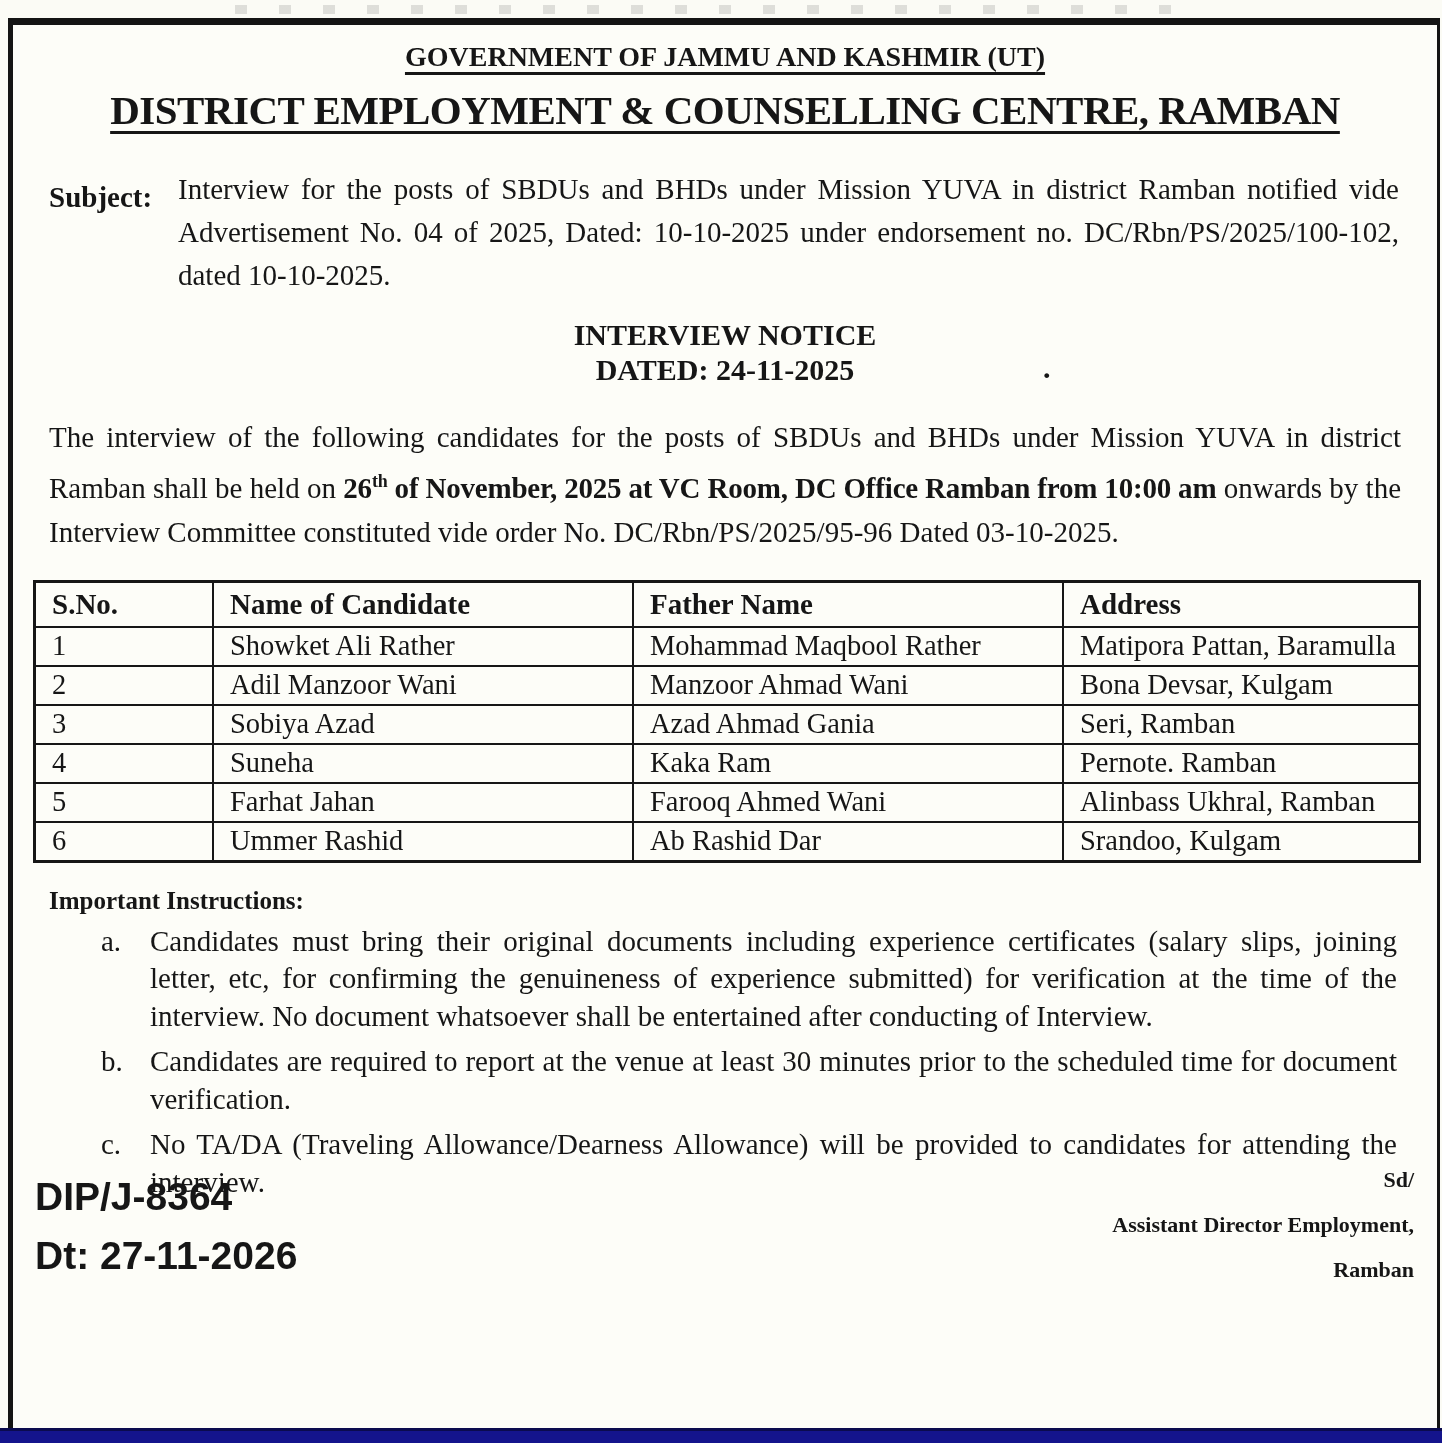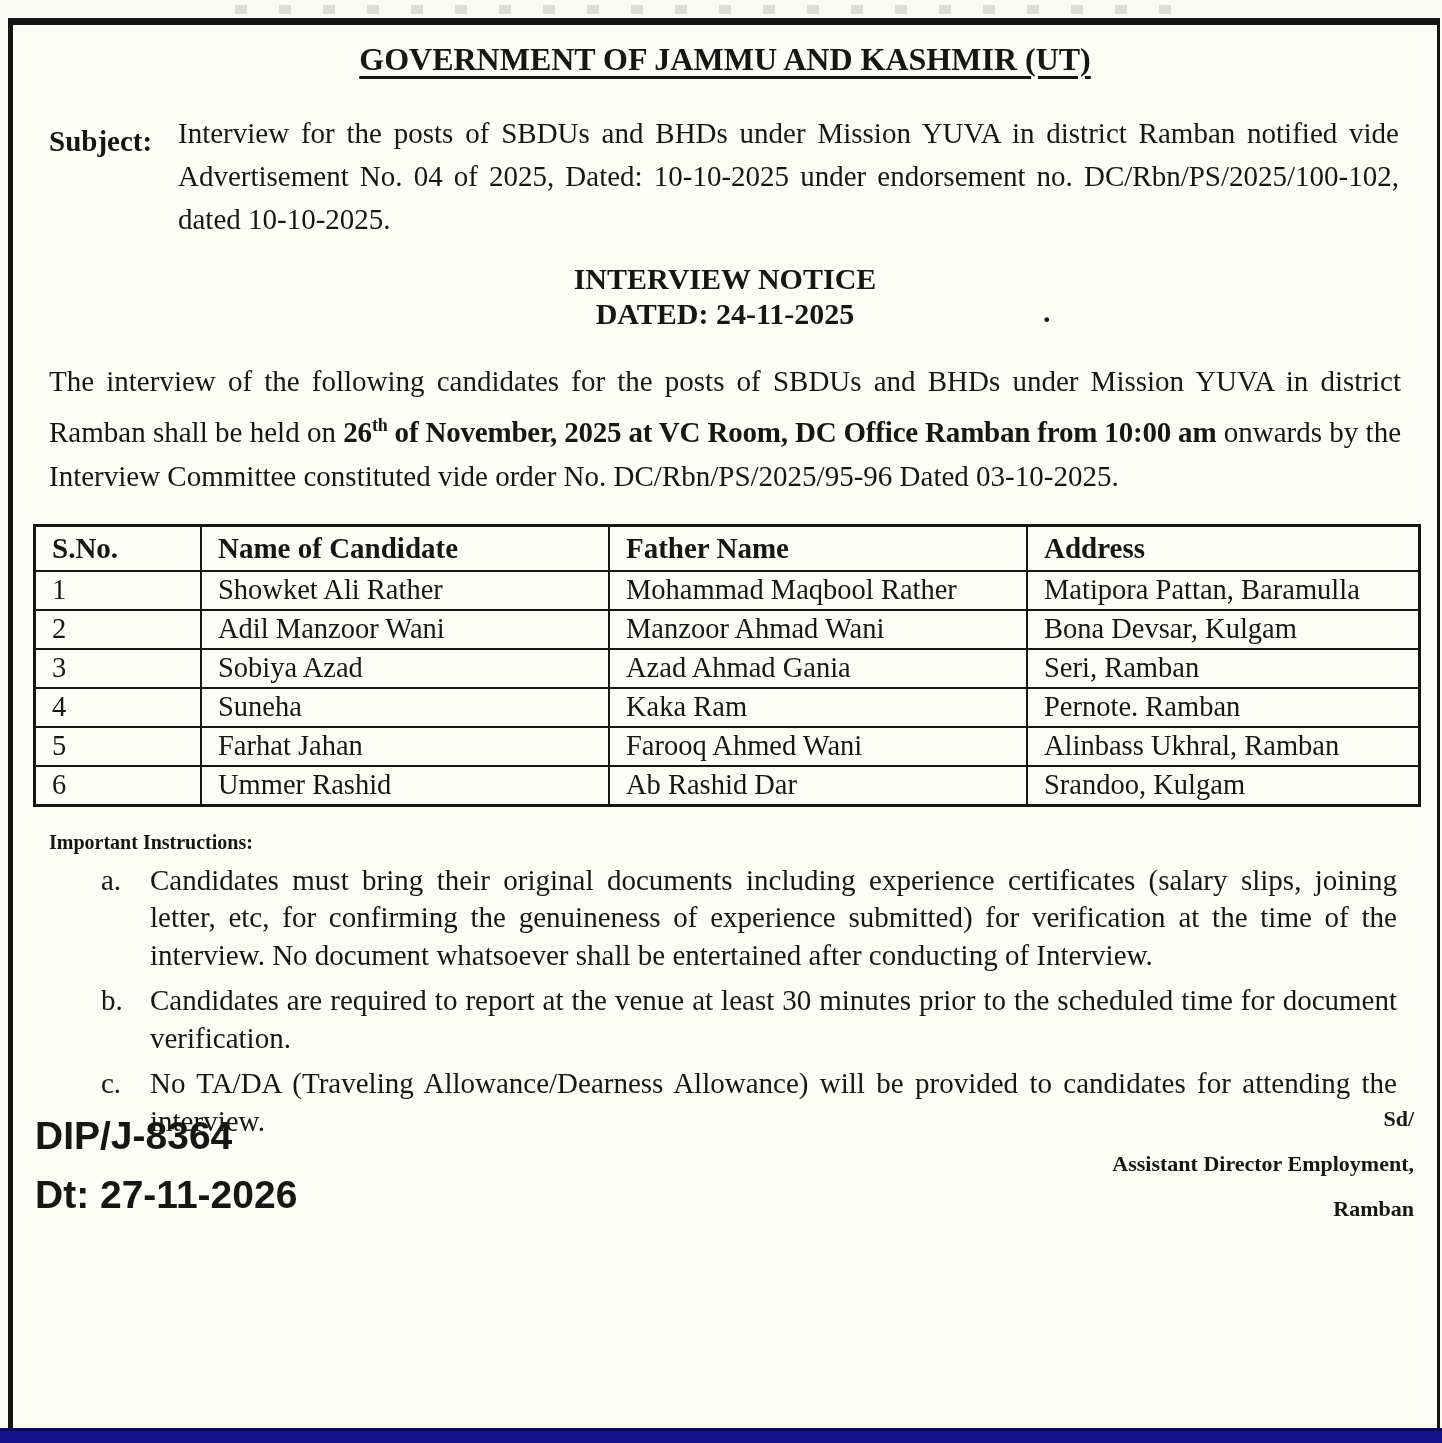--- a/index.html
+++ b/index.html
@@ -23,21 +23,21 @@
     position:absolute; top:18px; left:8px; right:2px; bottom:15px;
     border-top:7px solid #141414;
     border-left:5px solid #141414;
     border-right:3px solid #141414;
     background:#fdfdf8;
     box-sizing:border-box;
   }
 
   .header { text-align:center; margin-top:16px; }
   .h1 {
-    font-size:32px; font-weight:700;
+    font-size:28px; font-weight:700;
     text-decoration:underline; text-decoration-thickness:3px; text-underline-offset:6px;
   }
   .h2 {
     font-size:41px; font-weight:700; letter-spacing:-0.5px; margin-top:13px;
     text-decoration:underline; text-decoration-thickness:3px; text-underline-offset:7px;
   }
 
   .subject {
     position:relative; margin-top:34px;
     padding-left:165px; padding-right:38px;
@@ -54,28 +54,28 @@
 
   table.candidates {
     border-collapse:collapse; margin:26px 0 0 20px;
     width:1388px; font-size:28.5px;
     border:3px solid #161616;
   }
   table.candidates th, table.candidates td {
     border:2.5px solid #161616;
     text-align:left; vertical-align:middle;
   }
-  table.candidates th { font-size:29px; padding:5px 0 5px 16px; }
+  table.candidates th { font-size:29px; padding:5px 12px 5px 16px; }
   table.candidates td { padding:1px 8px 1px 16px; height:35px; }
   .col-sno   { width:148px; }
   .col-name  { width:390px; }
   .col-father{ width:400px; }
 
   .instructions { margin-top:24px; }
-  .instructions-heading { font-weight:700; font-size:20px; padding-left:36px; }
+  .instructions-heading { font-weight:700; font-size:25px; padding-left:36px; }
   .instr-item {
     position:relative; margin-top:8px;
     padding-left:137px; padding-right:40px;
     font-size:29px; line-height:37.5px; text-align:justify;
   }
   .instr-label { position:absolute; left:88px; top:0; }
 
   .footer {
     display:flex; justify-content:space-between; align-items:flex-start;
     margin-top:-34px; padding:0 23px 0 22px; position:relative;
@@ -98,20 +98,21 @@
 <body>
 
 <div class="page">
 
   <div class="top-artifact"></div>
 
   <div class="frame">
 
     <div class="header">
       <div class="h1">GOVERNMENT OF JAMMU AND KASHMIR (UT)</div>
+      <div class="h2">DISTRICT EMPLOYMENT &amp; COUNSELLING CENTRE, RAMBAN</div>
     </div>
 
     <div class="subject">
       <span class="subject-label">Subject:</span>
       <span>Interview for the posts of SBDUs and BHDs under Mission YUVA in district Ramban notified vide Advertisement No. 04 of 2025, Dated: 10-10-2025 under endorsement no. DC/Rbn/PS/2025/100-102, dated 10-10-2025.</span>
     </div>
 
     <div class="notice">
       <div>INTERVIEW NOTICE</div>
       <div>DATED: 24-11-2025</div>

